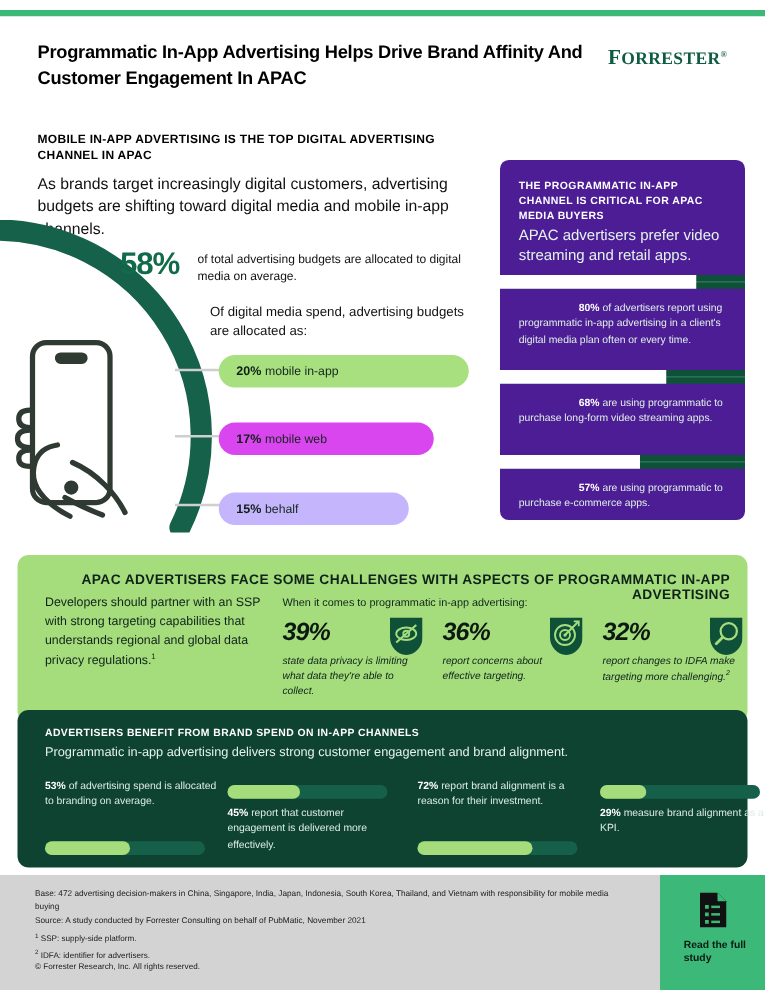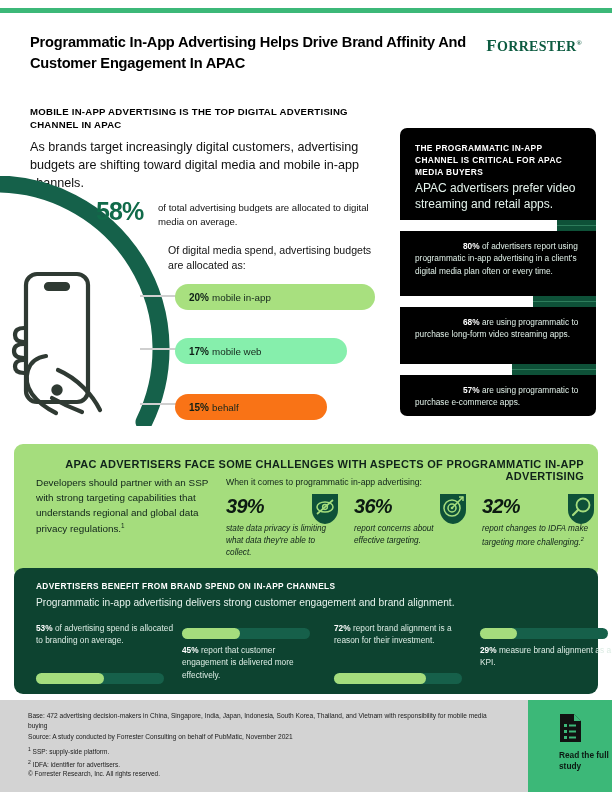--- a/index.html
+++ b/index.html
@@ -59,27 +59,27 @@
   .conn { position:absolute; left:140px; top:270px; width:46px; height:145px; }
 
   
   .pill {
     position:absolute; height:26px; border-radius:13px;
     display:flex; align-items:center; padding-left:14px;
     font-size:9.8px; color:#14261c; white-space:nowrap;
   }
   .pill b { font-weight:bold; margin-right:3px; font-size:10px; color:#0e1f16; }
   #pill-0 { left:175px; top:284px; width:200px; background:#a8e07f; }
-  #pill-1 { left:175px; top:338px; width:172px; background:#86efac; }
-  #pill-2 { left:175px; top:394px; width:152px; background:#f97316; }
+  #pill-1 { left:175px; top:338px; width:172px; background:#d946ef; }
+  #pill-2 { left:175px; top:394px; width:152px; background:#c4b5fd; }
 
   
   .panel-dark {
     position:absolute; left:400px; top:128px; width:196px; height:288px;
-    background:#000000; border-radius:7px; overflow:hidden;
+    background:#4c1d95; border-radius:7px; overflow:hidden;
   }
   .pd-head {
     position:absolute; left:15px; top:14px; width:168px;
     font-size:8.4px; font-weight:bold; line-height:1.44; letter-spacing:0.35px;
     color:#ffffff; text-transform:uppercase;
   }
   .pd-sub {
     position:absolute; left:15px; top:52px; width:172px;
     font-size:12px; line-height:1.36; color:#e4f3ec;
   }
@@ -159,21 +159,21 @@
   .fbase {
     position:absolute; left:28px; top:11px; width:470px;
     font-size:6.6px; line-height:1.58; color:#1a1a1a;
   }
   .fnotes { position:absolute; left:28px; top:45px; width:400px; font-size:6.5px; line-height:1.62; color:#1a1a1a; }
   .fnotes sup { font-size:5px; }
   .fcopy { position:absolute; left:28px; top:70px; font-size:6.5px; color:#1a1a1a; }
   .cta { position:absolute; left:528px; top:700px; width:84px; height:92px; background:#3cb878; }
   .cta-icon { position:absolute; left:50%; top:14px; transform:translateX(-50%); width:24px; height:28px; }
   .cta-label {
-    position:absolute; left:0; top:50px; width:84px; padding-left:31px;
+    position:absolute; left:0; top:50px; width:84px; padding-left:19px;
     font-size:8.3px; font-weight:bold; line-height:1.32; color:#0c1a12;
   }
 </style>
 </head>
 <body>
 
 <div class="page">
 
   <div class="top-rule"></div>
 

